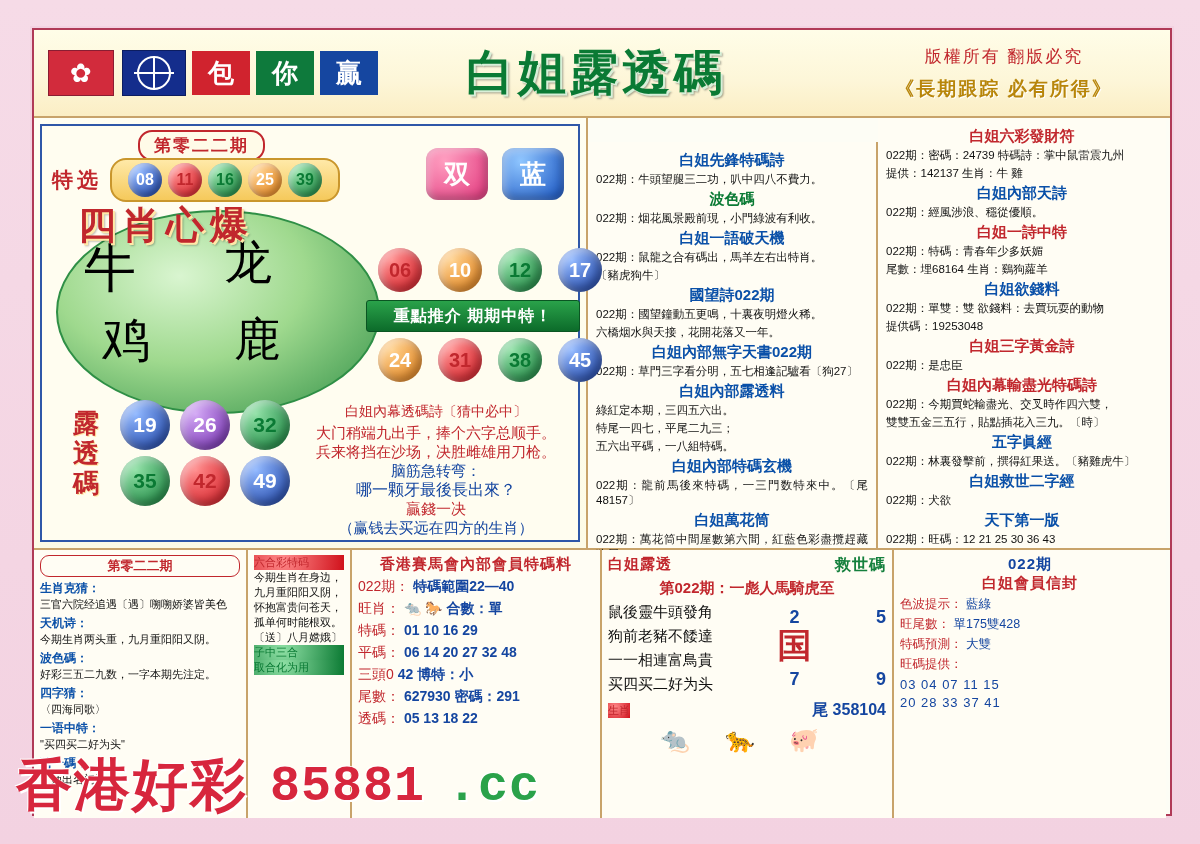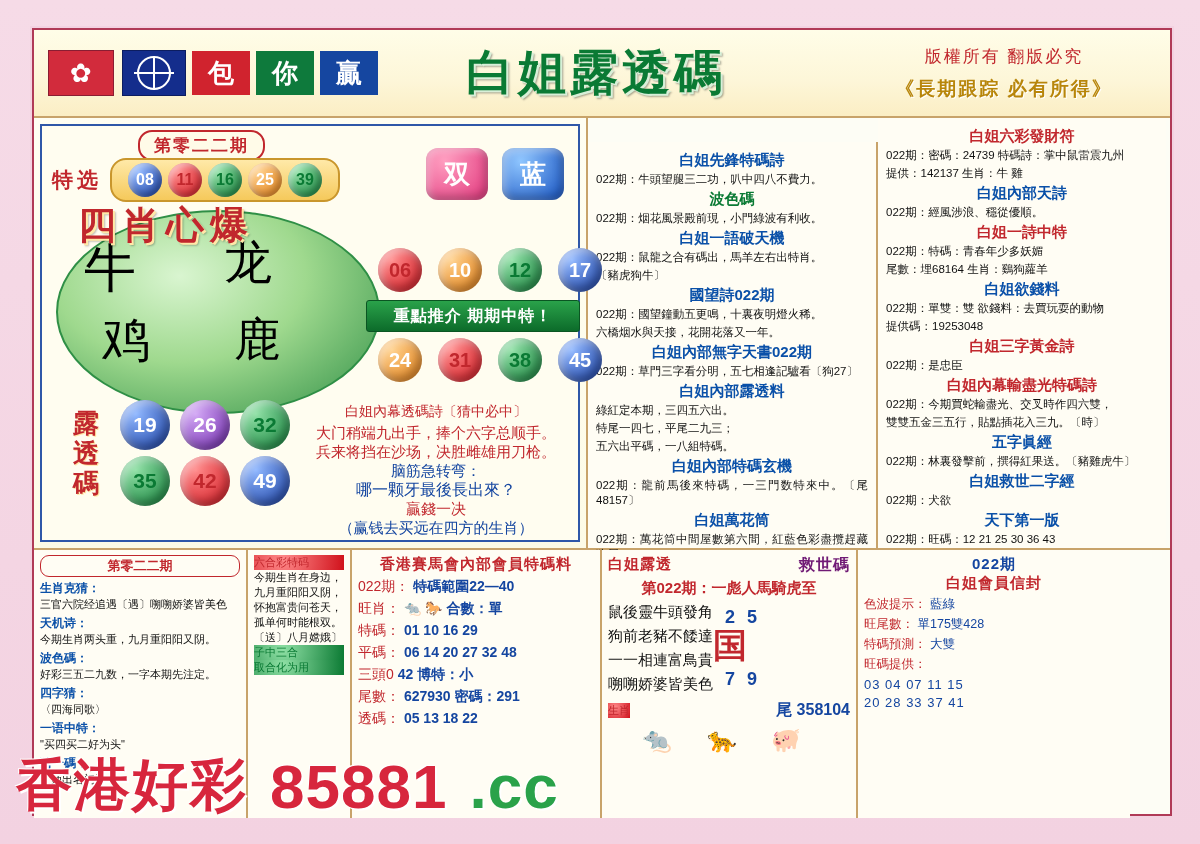--- a/index.html
+++ b/index.html
@@ -180,35 +180,35 @@
   .sec-line{
     color:#111;font-size:11.5px;line-height:15px;text-align:justify;margin-bottom:3px;
   }
 
   
   .bottom{display:flex;height:calc(784px - 86px - 430px);border-top:2px solid #c8a36a;}
   .bcol{box-sizing:border-box;padding:5px 6px;border-right:2px solid #c8a36a;background:#fffdf4;position:relative;}
   .bc1{width:214px;}
   .bc2{width:104px;}
   .bc3{width:250px;}
-  .bc4{width:256px;}
+  .bc4{width:292px;}
   .bc5{width:272px;border-right:none;}
   .b-hd{
     text-align:center;color:#c1272d;font-size:13px;font-weight:bold;margin-bottom:2px;
     border:1px solid #c1272d;border-radius:9px;padding:1px 0;
   }
   .b-sub{color:#0a50a8;font-size:12px;font-weight:bold;margin-top:3px;}
   .b-txt{color:#111;font-size:11px;line-height:15px;}
   .b-red{color:#c1272d;}
   .b-green{color:#0a7a34;}
   .b-title2{
     text-align:center;color:#c1272d;font-size:15px;font-weight:bold;letter-spacing:1px;
   }
   .b-title3{
-    text-align:center;color:#701a75;font-size:16px;font-weight:bold;letter-spacing:1px;
+    text-align:center;color:#15803d;font-size:16px;font-weight:bold;letter-spacing:1px;
   }
   .kv{font-size:14px;color:#c1272d;margin:4px 0;}
   .kv .v{color:#1546a0;font-weight:bold;}
   .mid-poem{color:#111;font-size:15px;line-height:24px;text-align:center;}
   .big-char{
     display:inline-block;color:#c1272d;font-size:34px;font-weight:bold;
     font-family:"DejaVu Serif","Liberation Serif",serif;
   }
   .num-col{color:#1546a0;font-size:18px;font-weight:bold;text-align:center;line-height:28px;}
   .zodiac-row{font-size:24px;letter-spacing:14px;text-align:center;margin-top:2px;}
@@ -220,23 +220,23 @@
   .wm{
     position:absolute;left:16px;bottom:18px;width:1170px;height:80px;
     display:flex;align-items:center;gap:22px;pointer-events:none;
   }
   .wm .wm-cn{
     color:#d7263d;font-size:56px;font-weight:bold;letter-spacing:2px;
     text-shadow:2px 2px 0 #fff,-1px -1px 0 #fff;
     font-family:"DejaVu Serif","Liberation Serif",serif;
   }
   .wm .wm-num{
-    color:#d7263d;font-size:62px;font-weight:bold;letter-spacing:1px;
+    color:#d7263d;font-size:50px;font-weight:bold;letter-spacing:1px;
     text-shadow:2px 2px 0 #fff,-1px -1px 0 #fff;
-    font-family:Liberation Sans, sans-serif;
+    font-family:Liberation Mono, monospace;
   }
   .wm .wm-cc{color:#2aa24a;}
 </style>
 </head>
 <body>
 
 <div class="page">
 <div class="sheet">
 
   <div class="header">
@@ -458,26 +458,26 @@
         <span class="v">05 13 18 22</span>
       </div>
     </div>
 
     <div class="bcol bc4">
       <div style="display:flex;justify-content:space-between;">
         <span class="b-title2">白姐露透</span>
         <span class="b-title3">救世碼</span>
       </div>
       <div class="mid-poem" style="color:#c1272d;font-weight:bold;">第022期：一彪人馬騎虎至</div>
-      <div style="display:flex;align-items:center;justify-content:flex-start;">
+      <div style="display:flex;align-items:center;justify-content:space-between;">
         <div class="mid-poem" style="text-align:left;">
           <div>鼠後靈牛頭發角</div>
           <div>狗前老豬不餧達</div>
           <div>一一相連富鳥貴</div>
-          <div>嗍嗍娇婆皆美色</div>
+          <div>买四买二好为头</div>
         </div>
         <div class="num-col">
           <div>2</div>
           <div class="big-char">国</div>
           <div>7</div>
         </div>
         <div class="num-col">
           <div>5</div>
           <div style="height:34px;"></div>
           <div>9</div>

